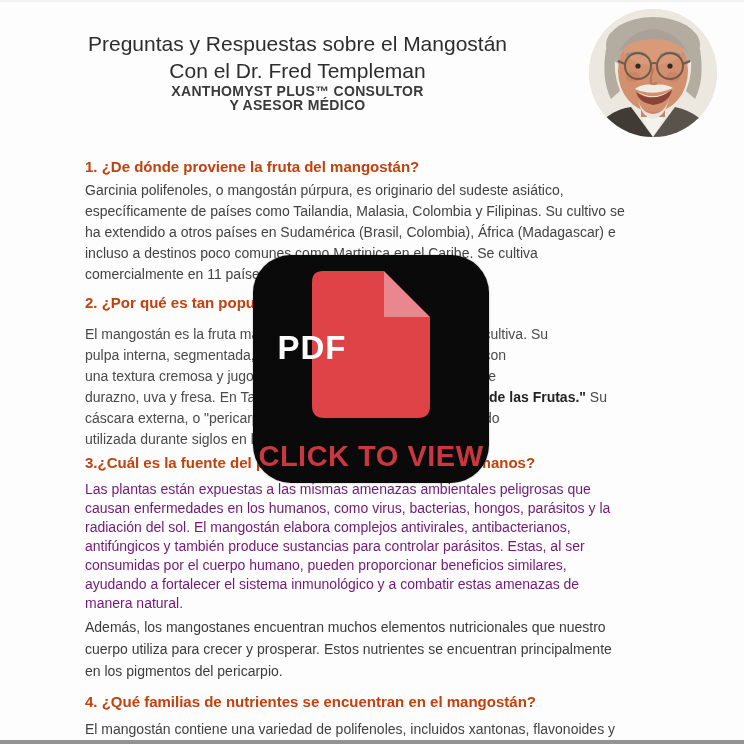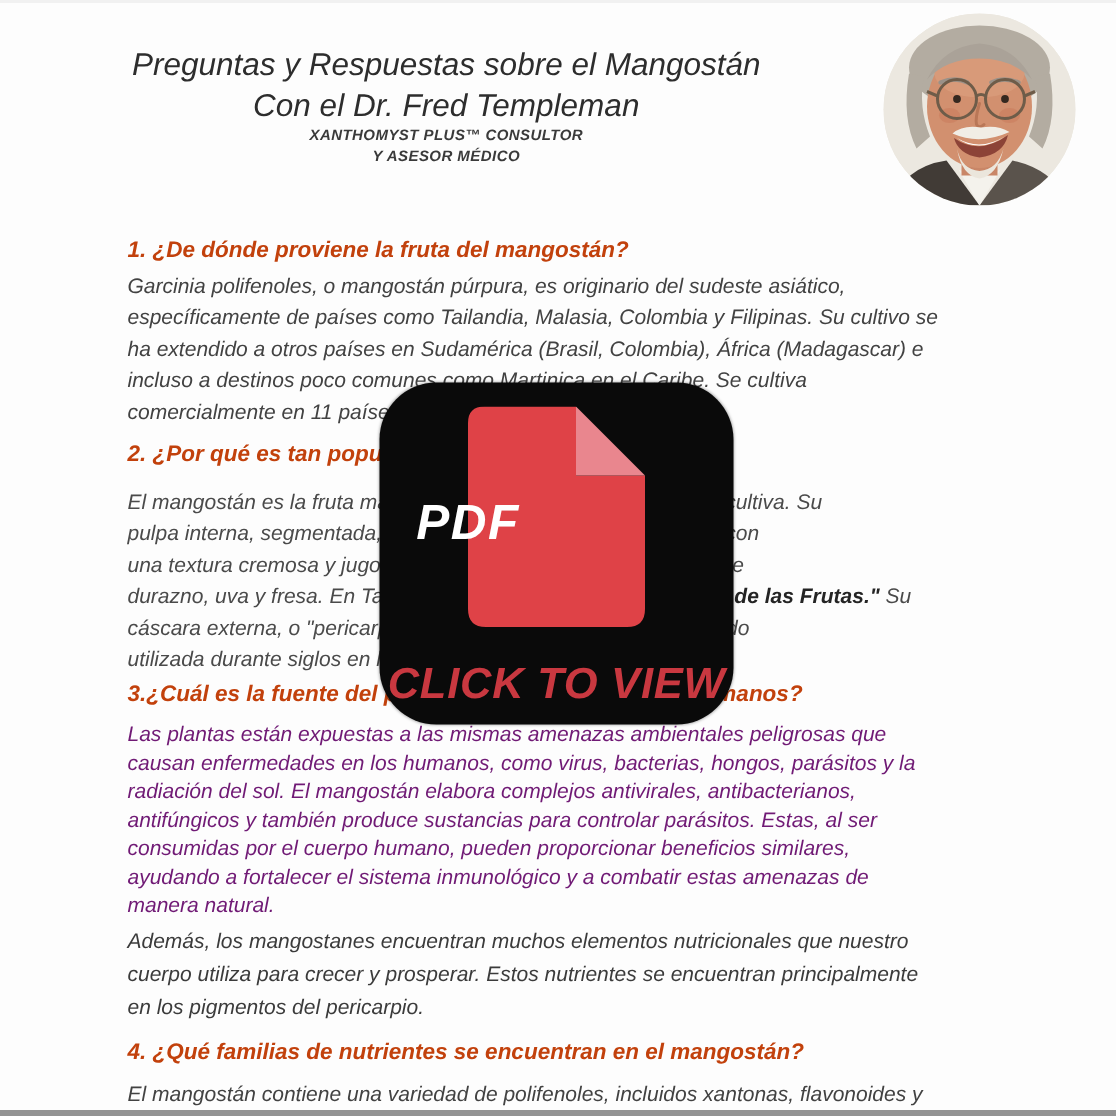--- a/index.html
+++ b/index.html
@@ -1,28 +1,28 @@
 <!DOCTYPE html>
 <html><head>
 <meta charset="utf-8">
 <style>
   html,body{margin:0;padding:0;}
   body{
     width:744px;height:744px;overflow:hidden;
     background:#fdfdfd;
     font-family:"Liberation Sans", sans-serif;
   }
-  .page{position:relative;width:744px;height:744px;background:#fdfdfd;font-style:italic;}
+  .page{position:relative;width:744px;height:744px;background:#fdfdfd;}
   .top-edge{position:absolute;top:0;left:0;width:744px;height:2px;background:#f1f1f1;}
   .bottom-bar{position:absolute;top:740px;left:0;width:744px;height:4px;background:#939393;}
 
   
   .title-block{position:absolute;top:30px;left:35px;width:525px;text-align:center;}
   .title{font-size:21px;line-height:27px;color:#2d2d2d;white-space:nowrap;}
-  .subtitle{font-size:10px;line-height:14px;font-weight:bold;letter-spacing:.3px;color:#3a3a3a;white-space:nowrap;}
+  .subtitle{font-size:14px;line-height:14px;font-weight:bold;letter-spacing:.3px;color:#3a3a3a;white-space:nowrap;}
 
   .avatar{position:absolute;top:9px;left:589px;width:128px;height:128px;border-radius:50%;
     overflow:hidden;background:#ebe7de;}
   .avatar svg{display:block;}
 
   
   .h{position:absolute;left:85px;font-size:15px;font-weight:bold;color:#c2410c;white-space:nowrap;}
   .p{position:absolute;left:85px;color:#424242;font-size:14px;}
   .ln{white-space:nowrap;line-height:21px;}
   .p-q2 .ln{color:#4a4a4a;}

